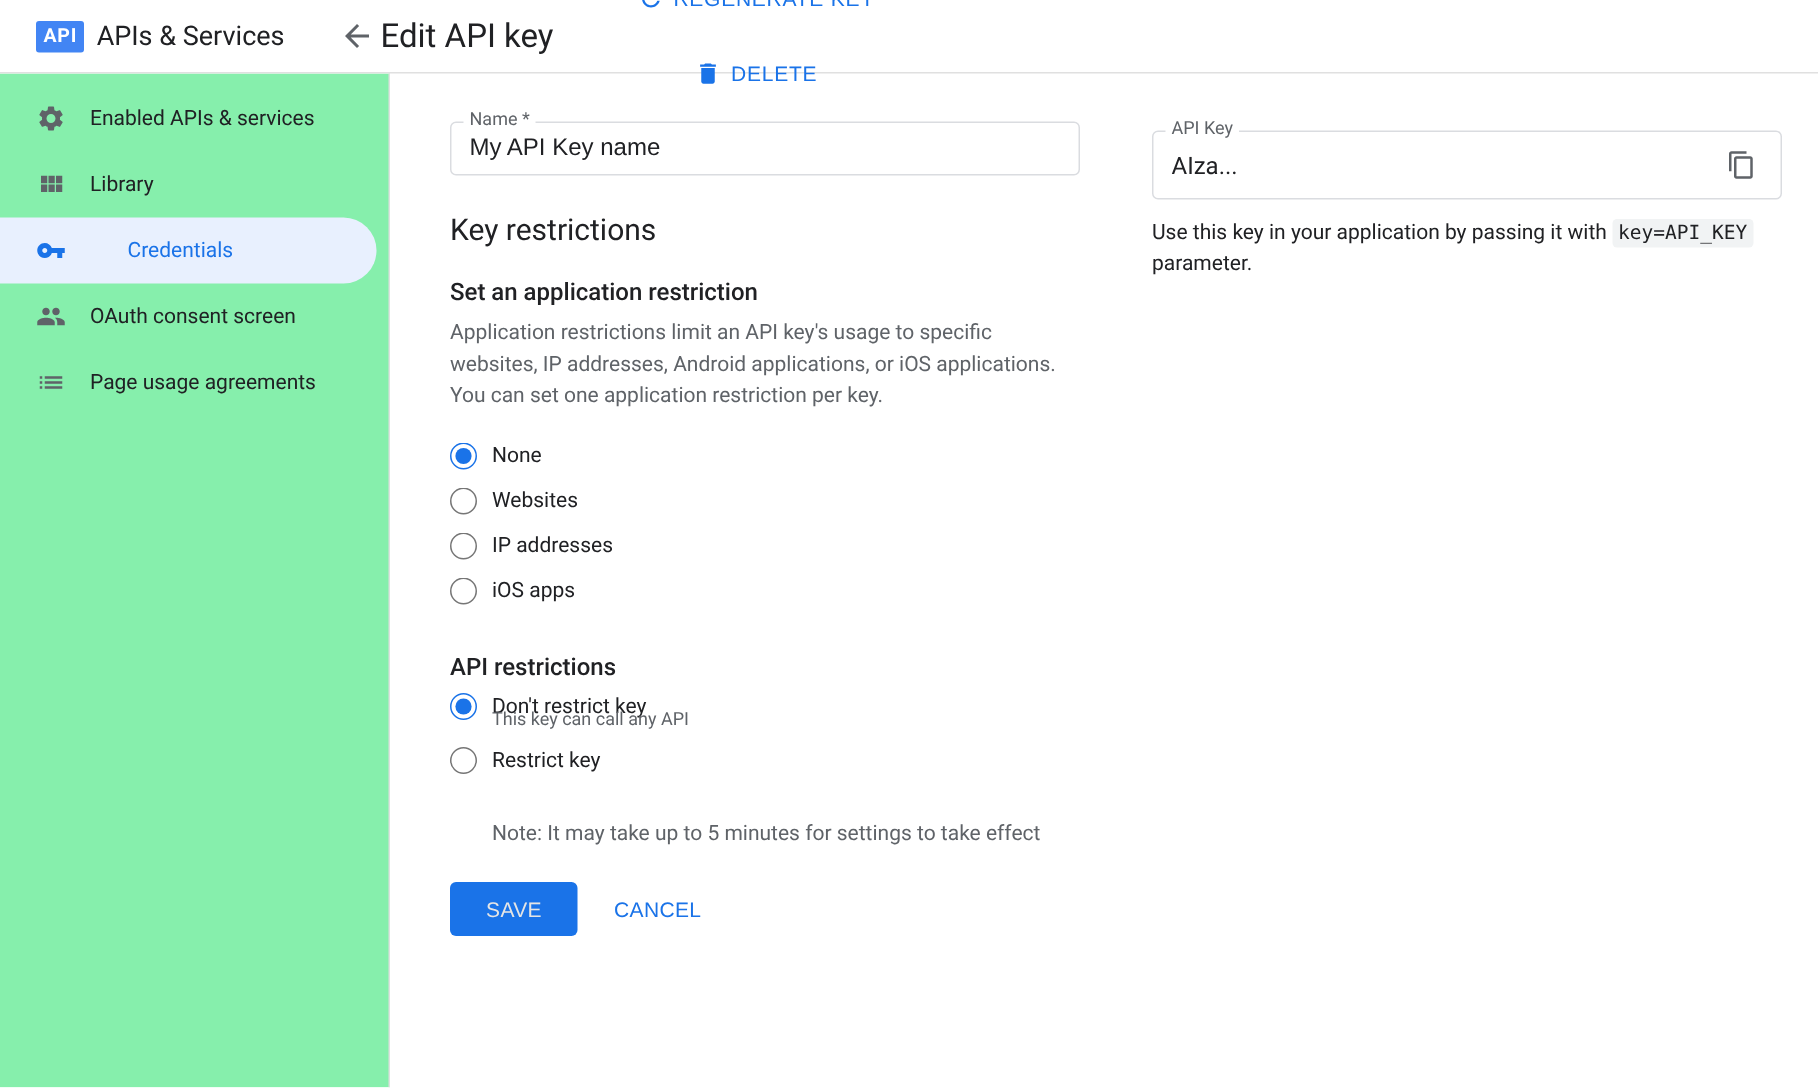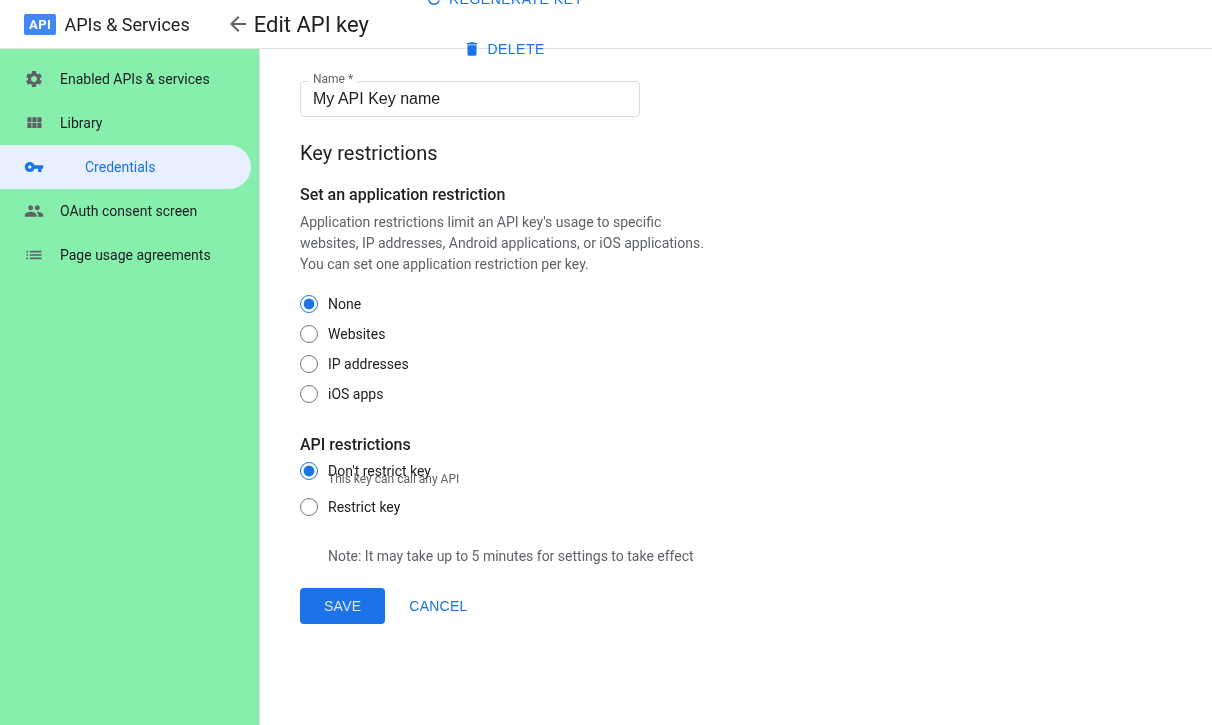--- a/index.html
+++ b/index.html
@@ -122,21 +122,21 @@
 
     
     .field-group {
       margin-bottom: 24px;
     }
     .text-field {
       position: relative;
       border: 1px solid #dadce0;
       border-radius: 4px;
       padding: 8px 12px;
-      width: 340px;
+      width: 420px;
     }
     .text-field label {
       position: absolute;
       top: -10px;
       left: 8px;
       background: white;
       padding: 0 4px;
       font-size: 12px;
       color: #5f6368;
     }
@@ -421,16 +421,34 @@
 
           <p class="note-text">Note: It may take up to 5 minutes for settings to take effect</p>
 
           <div class="form-actions">
             <button class="btn-save">SAVE</button>
             <button class="btn-cancel">CANCEL</button>
           </div>
         </div>
       </div>
 
+      <div>
+        <div style="margin-bottom: 16px; margin-top: 6px;">
+          <div class="api-key-field">
+            <label>API Key</label>
+            <span class="key-value">AIza...</span>
+            <button class="copy-btn" title="Copy to clipboard">
+              <svg width="20" height="20" viewBox="0 0 24 24" fill="currentColor">
+                  <path d="M16 1H4c-1.1 0-2 .9-2 2v14h2V3h12V1zm3 4H8c-1.1 0-2 .9-2 2v14c0 1.1.9 2 2 2h11c1.1 0 2-.9 2-2V7c0-1.1-.9-2-2-2zm0 16H8V7h11v14z"></path>
+                </svg>
+            </button>
+          </div>
+          <p class="api-key-hint">
+            <span>Use this key in your application by passing it with</span>
+            <code>key=API_KEY</code>
+            <span>parameter.</span>
+          </p>
+        </div>
+      </div>
 
     </div>
   </main>
 </div>
 
 </body></html>

